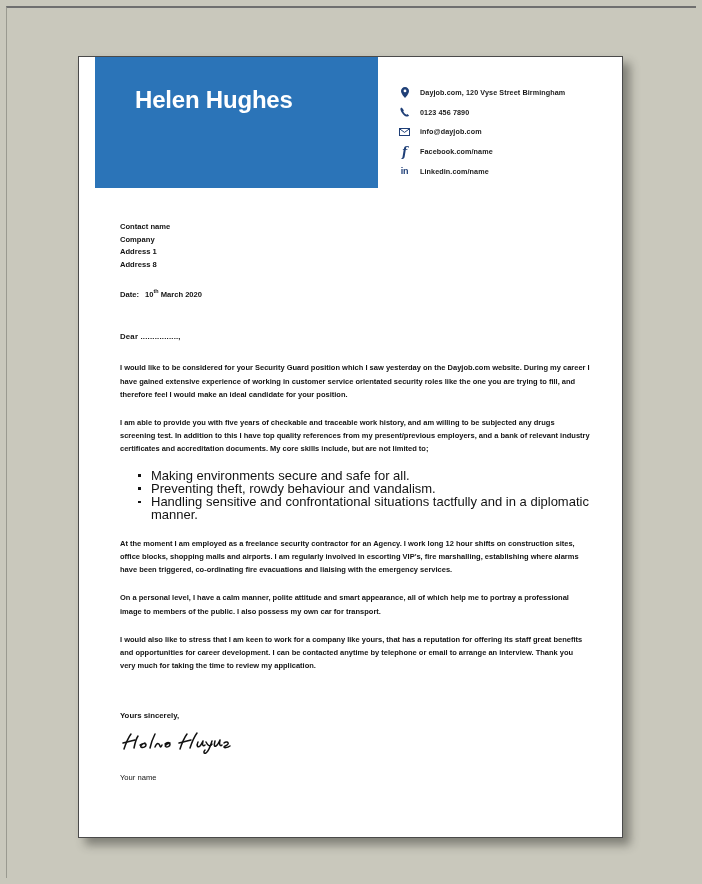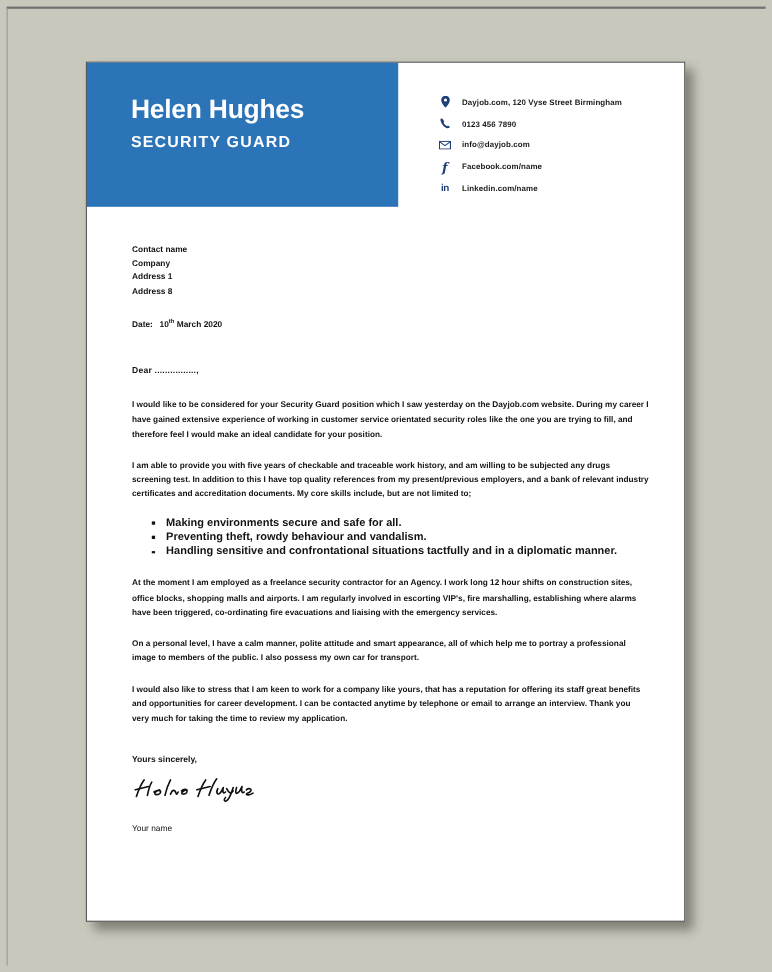--- a/index.html
+++ b/index.html
@@ -45,21 +45,21 @@
     box-shadow: 7px 7px 9px rgba(40, 40, 35, 0.45);
   }
 
   
   .header {
     position: relative;
     height: 131px;
   }
   .banner {
     position: absolute;
-    left: 0;
+    left: 16px;
     top: 0;
     width: 283px;
     height: 131px;
     background: #2b74b8;
     box-sizing: border-box;
     padding: 30px 0 0 40px;
   }
   .name {
     color: #ffffff;
     font-size: 24px;
@@ -165,36 +165,36 @@
     text-align: left;
   }
   .para:first-of-type { margin-top: 0; }
   .skills {
     margin: 13px 0 0 0;
     padding: 0 0 0 31px;
     list-style: none;
   }
   .skills li {
     position: relative;
-    font-size: 10px;
-    font-weight: bold;
+    font-size: 13px;
+    font-weight: normal;
     line-height: 13.3px;
     color: #131313;
   }
   .skills li::before {
     content: "";
     position: absolute;
     left: -13px;
     top: 5.5px;
     width: 2.6px;
     height: 2.6px;
     background: #131313;
   }
   .closing {
-    margin-top: 27px;
+    margin-top: 39px;
     font-size: 7.8px;
     font-weight: bold;
     color: #131313;
   }
   .signature {
     margin-top: 10px;
     height: 26px;
   }
   .signature svg { display: block; }
   .your-name {
@@ -209,21 +209,20 @@
 
 <div class="canvas">
   <div class="board-frame"></div>
 
   <div class="page">
 
     <div class="header">
 
       <div class="banner">
         <div class="name">Helen Hughes</div>
-        <div class="job-title">SECURITY GUARD</div>
       </div>
 
       <div class="contact-block">
 
         <div class="contact-row">
           <span class="c-icon">
             <svg width="8" height="11" viewBox="0 0 8 11">
               <path d="M4 0C1.8 0 0 1.8 0 4c0 3 4 7 4 7s4-4 4-7c0-2.2-1.8-4-4-4z" fill="#1f3f77"></path>
               <circle cx="4" cy="3.9" r="1.4" fill="#ffffff"></circle>
             </svg>

